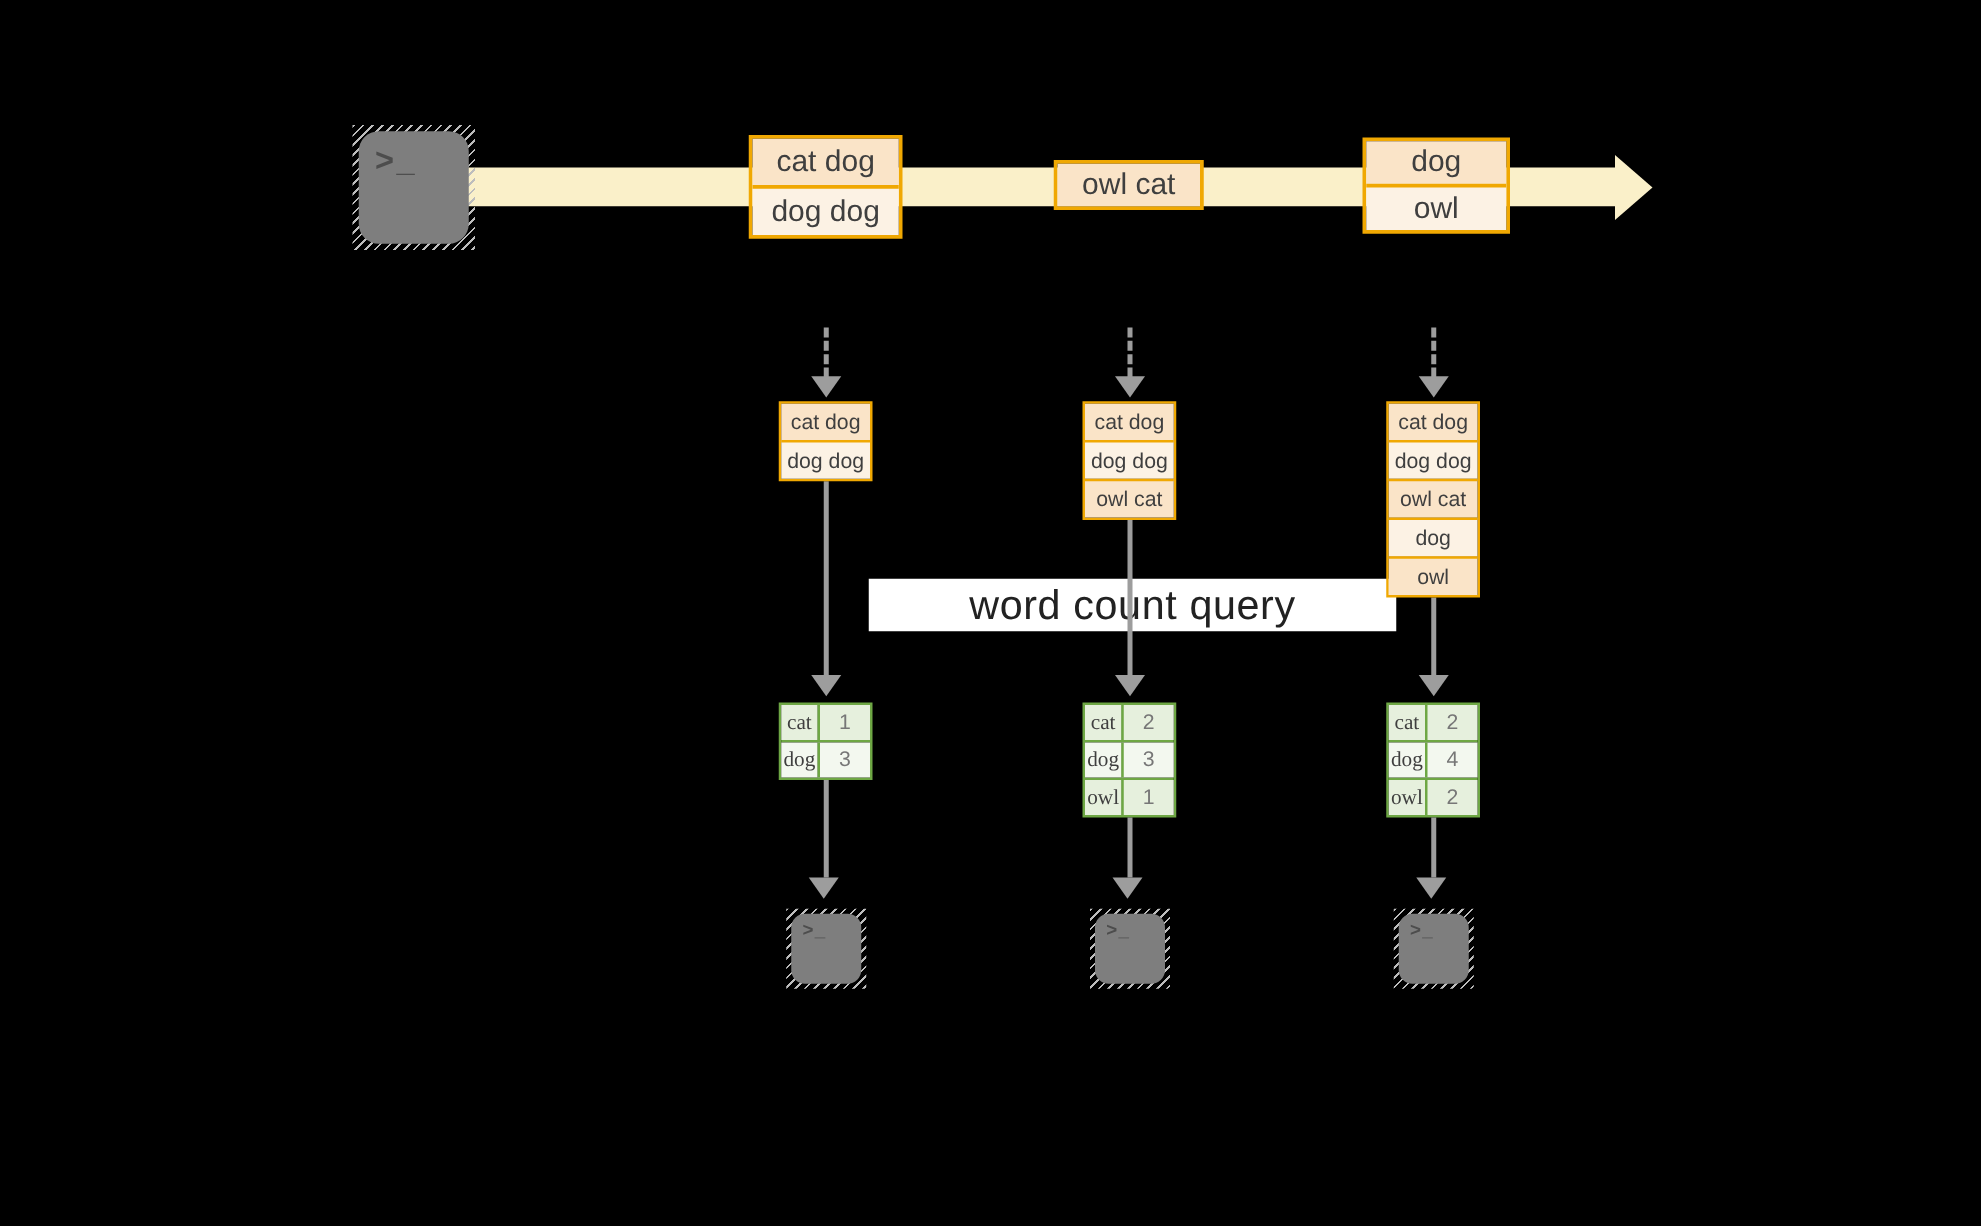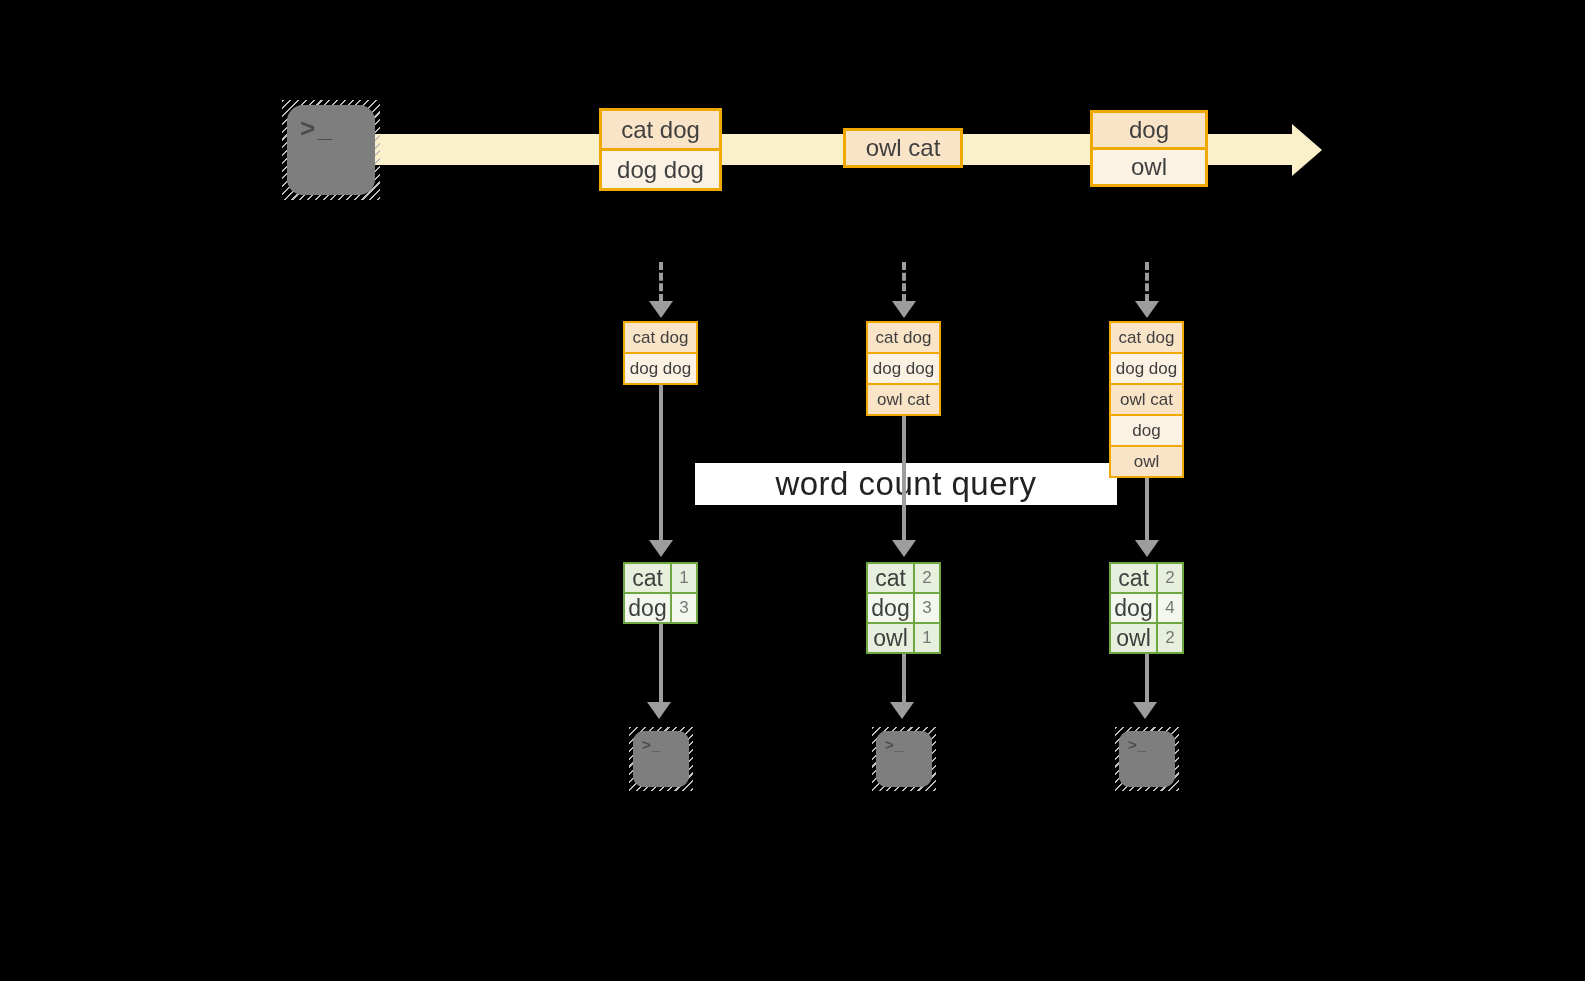--- a/index.html
+++ b/index.html
@@ -54,22 +54,22 @@
   .qlabel{position:absolute;left:695px;top:463px;width:422px;height:42px;
     background:var(--label-bg,#FFFFFF);z-index:4;
     display:flex;align-items:center;justify-content:center;}
   .qlabel span{position:relative;z-index:6;font-size:33px;
     color:var(--label-text,#222222);letter-spacing:0.5px;}
   
   .gtable{position:absolute;width:75px;box-sizing:border-box;
     border:2px solid var(--table-border,#6EA744);z-index:3;}
   .grow{display:flex;height:28px;}
   .gtable .grow + .grow{border-top:2px solid var(--table-border,#6EA744);}
-  .gword{width:45px;display:flex;align-items:center;justify-content:center;
-    font-size:23px;color:var(--text,#3F3F3F);}
+  .gword{width:29px;display:flex;align-items:center;justify-content:center;
+    font-size:17px;color:var(--text,#3F3F3F);font-family:Liberation Serif, serif;}
   .gcount{flex:1;border-left:2px solid var(--table-border,#6EA744);
     display:flex;align-items:center;justify-content:center;
     font-size:17px;color:var(--count-text,#777777);}
   .gtable .grow:nth-child(odd) .gword,
   .gtable .grow:nth-child(odd) .gcount{background:var(--table-fill-dark,#E6F0DD);}
   .gtable .grow:nth-child(even) .gword,
   .gtable .grow:nth-child(even) .gcount{background:var(--table-fill-light,#F3F8EF);}
 </style>
 </head>
 <body>

